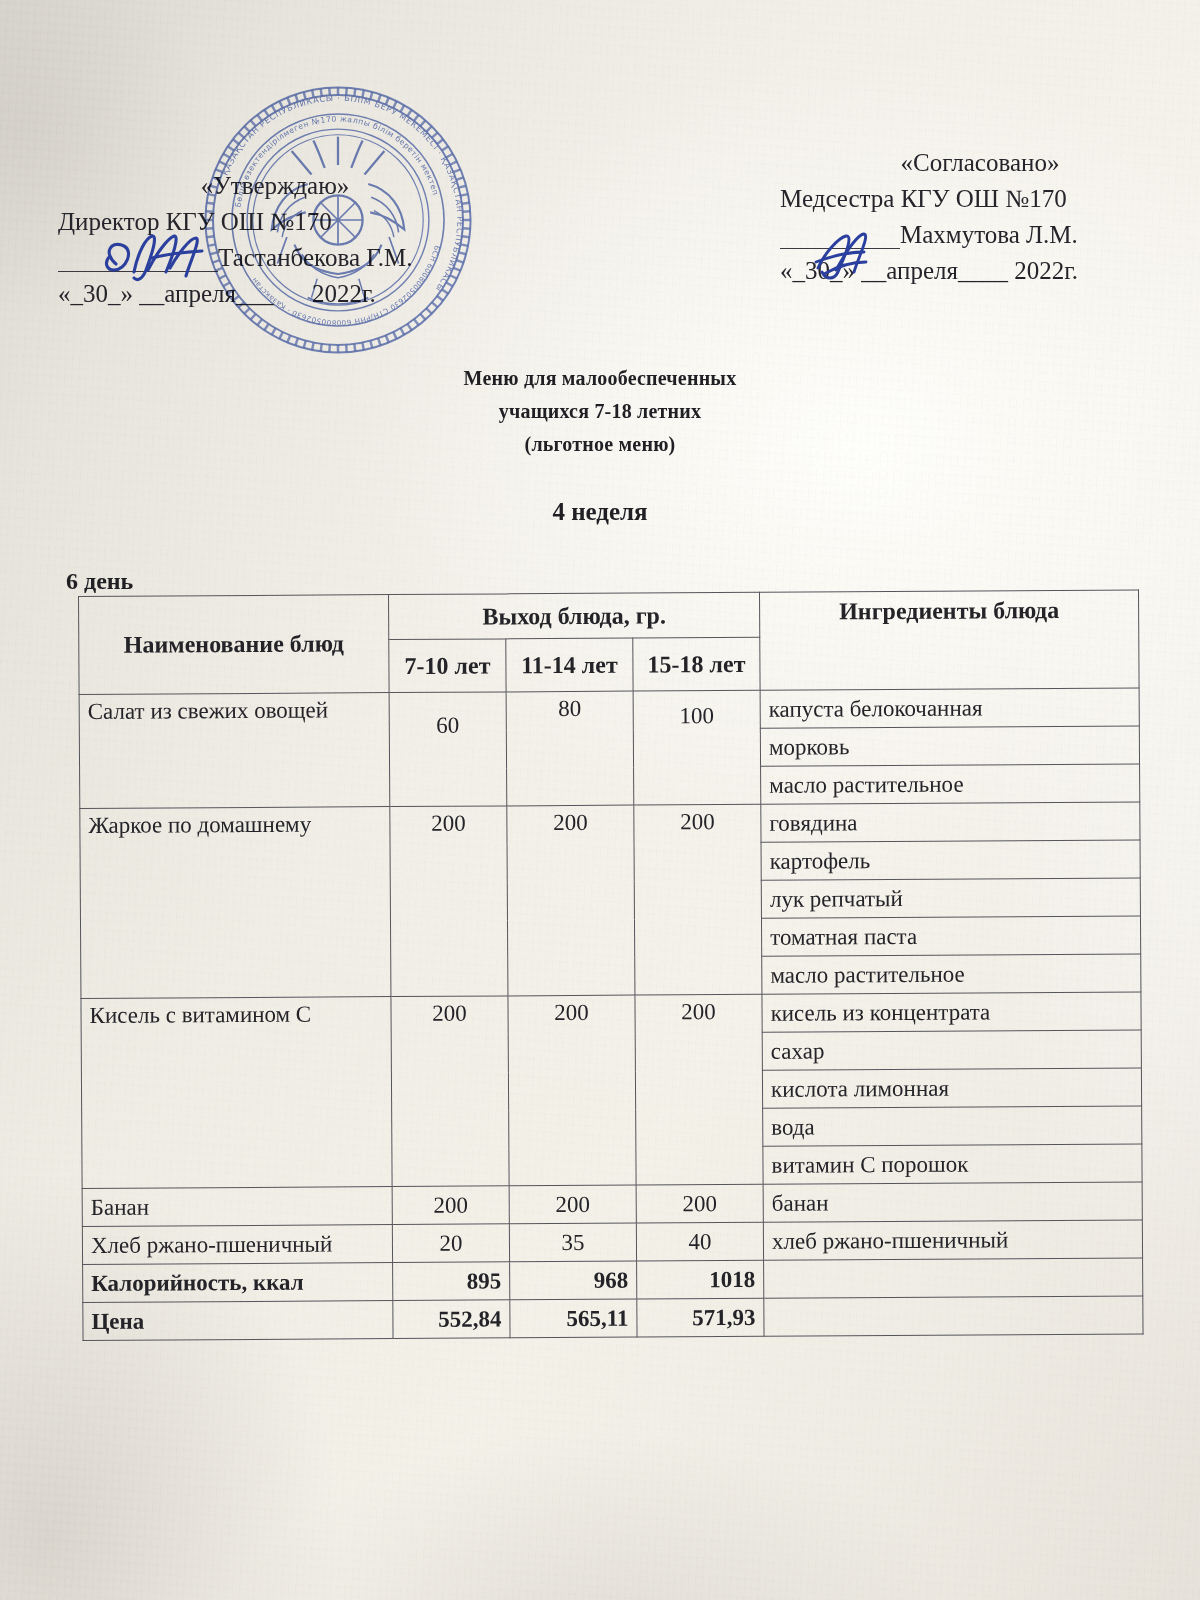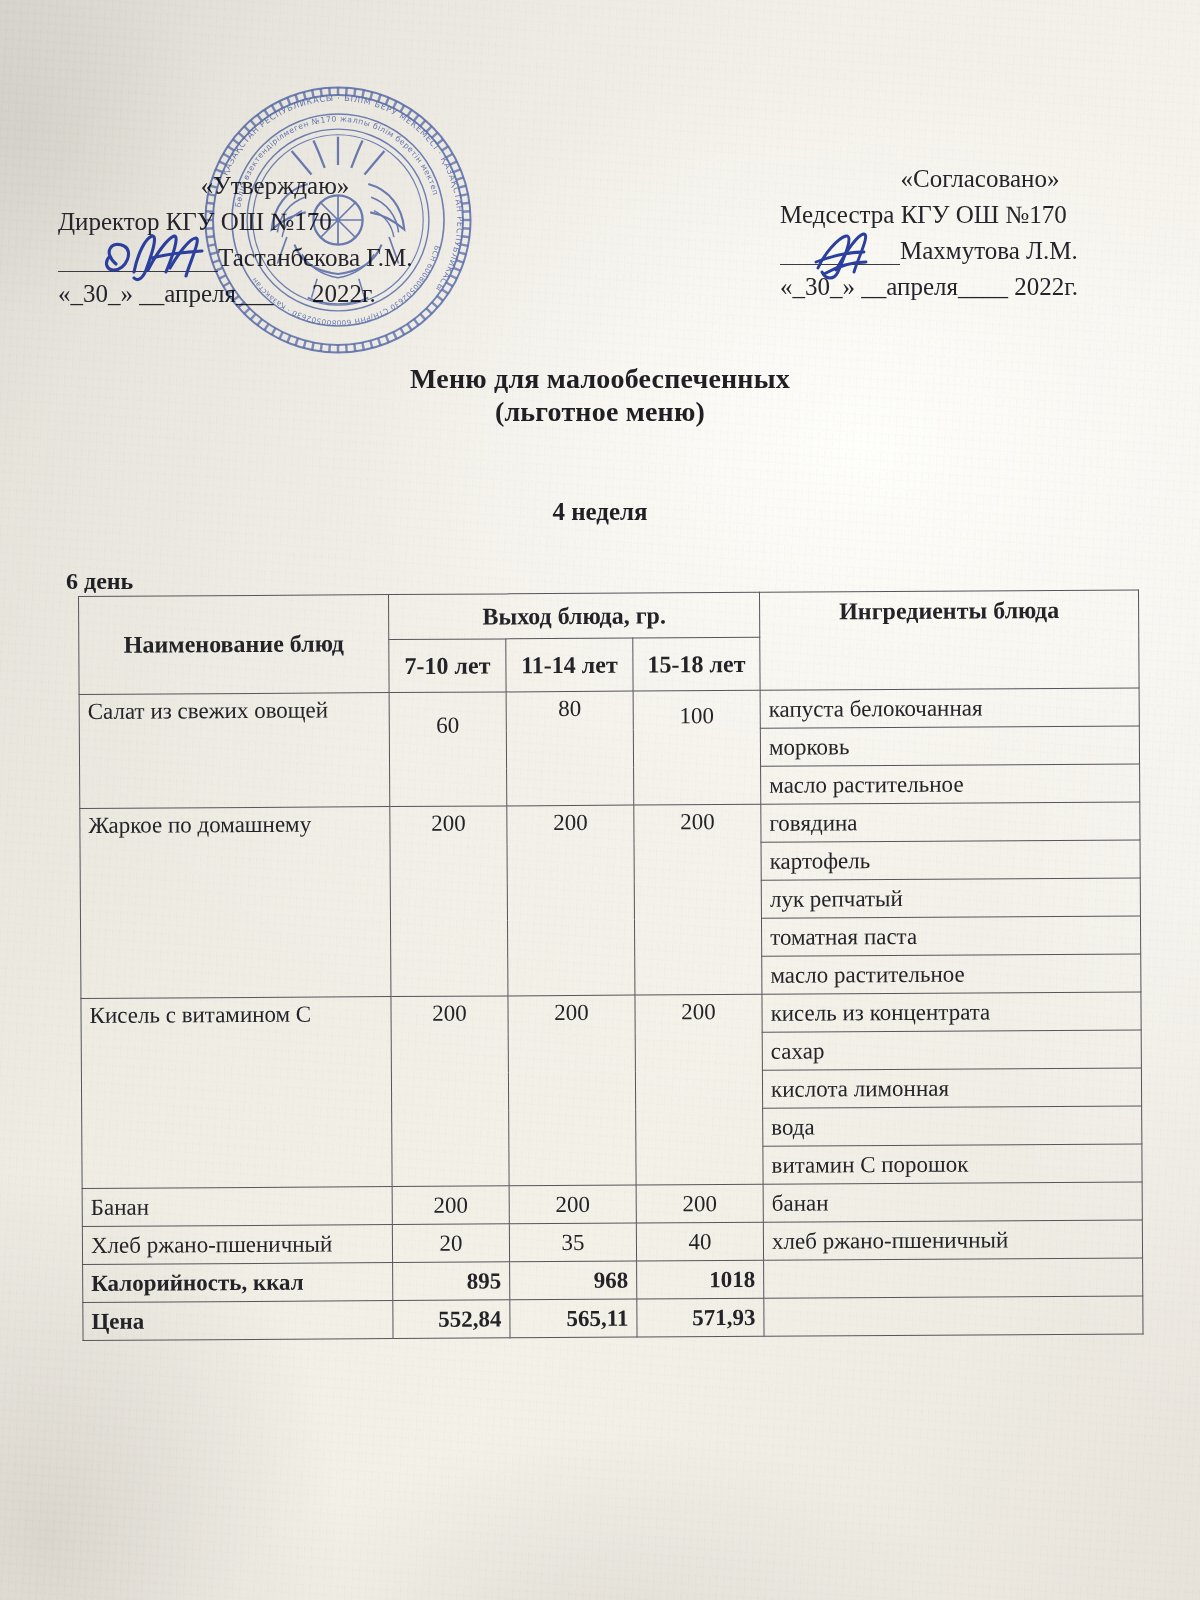--- a/index.html
+++ b/index.html
@@ -54,21 +54,21 @@
   .approval {
     position: absolute;
     font-size: 25px;
     line-height: 36px;
     color: #25242a;
     white-space: nowrap;
   }
   .approval .lbl-center { text-align: center; }
 
   #approve-block { left: 58px; top: 168px; width: 400px; }
-  #agree-block   { left: 780px; top: 145px; width: 360px; margin-top: 16px; }
+  #agree-block   { left: 780px; top: 145px; width: 360px; }
 
   .sig-line {
     display: inline-block;
     border-bottom: 1.6px solid #3a3a40;
     height: 26px;
     vertical-align: -6px;
   }
 
   
   .signature {
@@ -94,21 +94,21 @@
     pointer-events: none;
   }
 
   
   #doc-title {
     position: absolute;
     left: 0; right: 0;
     top: 362px;
     text-align: center;
     font-weight: 700;
-    font-size: 28px;
+    font-size: 20px;
     line-height: 33px;
     color: #1f1f24;
     letter-spacing: .2px;
   }
   #week-line {
     position: absolute;
     left: 0; right: 0;
     top: 498px;
     text-align: center;
     font-weight: 700;
@@ -371,20 +371,21 @@
     <g fill="none" stroke="#2b3f9e" stroke-width="2.9" stroke-linecap="round">
       <path d="M18,46 C24,32 38,16 46,14 C54,13 44,36 38,50 C34,58 26,58 22,50"></path>
       <path d="M36,48 C46,30 58,12 64,12 C70,13 58,36 54,50"></path>
       <path d="M16,40 C32,34 48,30 64,30"></path>
       <path d="M24,52 C38,44 52,40 66,40"></path>
     </g>
   </svg>
 
   <div id="doc-title" class="layer">
     <div>Меню для малообеспеченных</div>
+    <div>учащихся 7-18 летних</div>
     <div>(льготное меню)</div>
   </div>
   <div id="week-line" class="layer">4 неделя</div>
   <div id="day-label" class="layer">6 день</div>
 
   <div id="menu-table-wrap" class="layer">
     <table class="menu">
       <colgroup>
         <col style="width:310px">
         <col style="width:117px">

